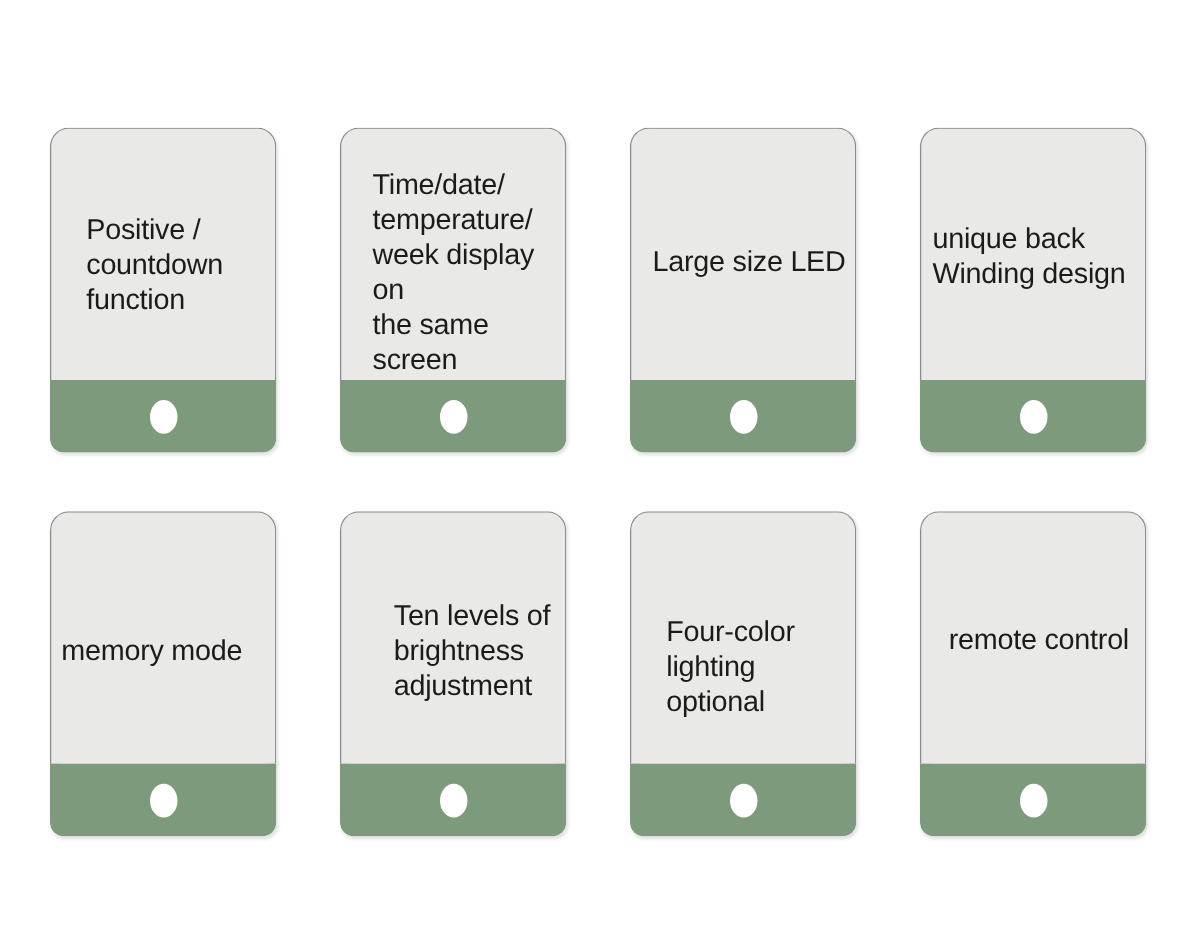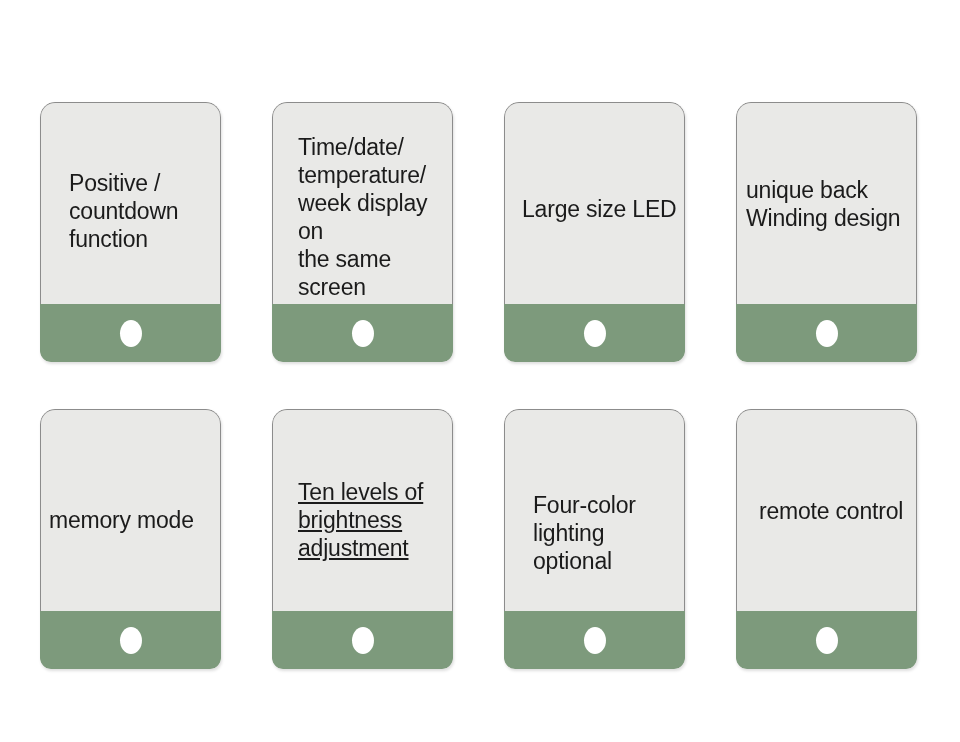--- a/index.html
+++ b/index.html
@@ -65,21 +65,21 @@
     height:27px;
     border-radius:50%;
     background:var(--dot);
   }
   
   .c0 .card-label{padding-left:28px; transform:translateY(7px);}
   .c1 .card-label{padding-left:7px;  transform:translateY(13px);margin-left:18px;}
   .c2 .card-label{padding-left:9px;  transform:translateY(0px);}
   .c3 .card-label{padding-left:17px; transform:translateY(5px);}
   .c4 .card-label{padding-left:8px;  transform:translateY(9px);}
-  .c5 .card-label{padding-left:25px; transform:translateY(9px);text-decoration:underline;}
+  .c5 .card-label{padding-left:42px; transform:translateY(9px);}
   .c6 .card-label{padding-left:28px; transform:translateY(12px);margin-top:20px;}
   .c7 .card-label{padding-left:22px;  transform:translateY(0px);}
 </style>
 </head>
 <body>
 
 <div class="grid">
 
   <div class="card c0">
     <div class="card-body">

